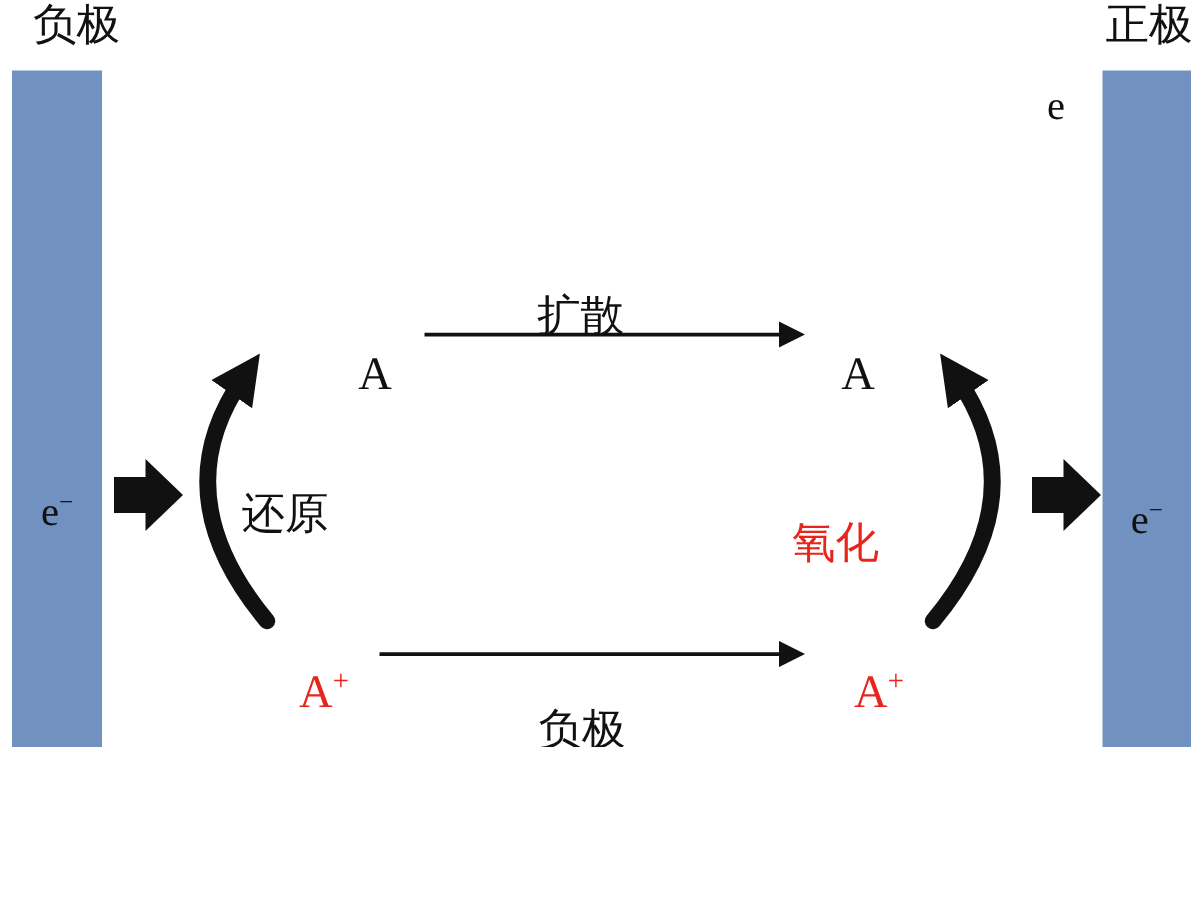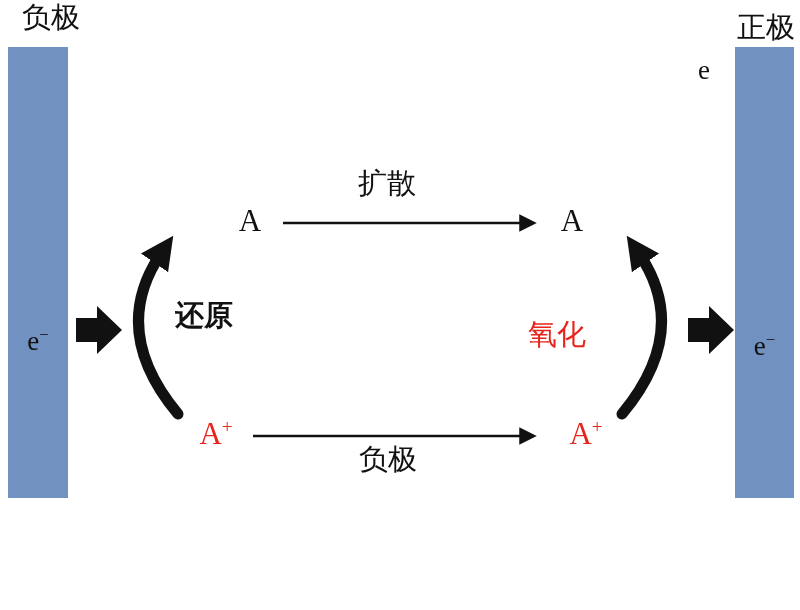--- a/index.html
+++ b/index.html
@@ -24,21 +24,21 @@
   }
   .electrode.left  { left: 8px;  top: 47px; width: 60px; height: 557px; }
   .electrode.right { left: 735px; top: 47px; width: 59px; height: 554px; }
   .lbl {
     position: absolute;
     white-space: nowrap;
     line-height: 1.1;
   }
   .cn { font-family: "Liberation Sans", sans-serif; font-size: 29px; }
   .sp { font-family: "Liberation Serif", serif; font-size: 31px; }
-  .center-x { transform: translateX(-50%); }
+  .center-x { transform: translateX(-50%); margin-top: 28px; }
   .red { color: var(--species_red, #e8251d); }
   sup { font-size: 0.62em; }
   .electron {
     font-family: "Liberation Serif", serif;
     font-size: 27px;
     text-align: center;
   }
   .electron.in-left  { left: 8px;  width: 60px; top: 326px; }
   .electron.in-right { left: 735px; width: 59px; top: 331px; }
 </style>
@@ -67,21 +67,21 @@
     <path d="M 178 414 Q 108 330 162 252" fill="none" stroke="#111111" stroke-width="11" stroke-linecap="round" marker-end="url(#mBig)"></path>
 
     <path d="M 622 414 Q 692 330 638 252" fill="none" stroke="#111111" stroke-width="11" stroke-linecap="round" marker-end="url(#mBig)"></path>
 
     <path d="M 283 223 L 528 223" fill="none" stroke="#111111" stroke-width="2.5" marker-end="url(#mSmall)"></path>
 
     <path d="M 253 436 L 528 436" fill="none" stroke="#111111" stroke-width="2.5" marker-end="url(#mSmall)"></path>
   </svg>
 
   <div class="lbl cn" style="left:22px; top:2px;">负极</div>
-  <div class="lbl cn" style="left:737px; top:2px;margin-top:10px;">正极</div>
+  <div class="lbl cn" style="left:737px; top:2px;">正极</div>
 
   <div class="lbl electron" style="left:698px; top:56px;">e</div>
 
   <div class="lbl electron in-left">
     <span>e</span><sup>−</sup>
   </div>
   <div class="lbl electron in-right">
     <span>e</span><sup>−</sup>
   </div>
 
@@ -90,16 +90,16 @@
 
   <div class="lbl sp red center-x" style="left:216px; top:416px;">
     <span>A</span><sup>+</sup>
   </div>
   <div class="lbl sp red center-x" style="left:586px; top:416px;">
     <span>A</span><sup>+</sup>
   </div>
 
   <div class="lbl cn center-x" style="left:387px; top:168px;">扩散</div>
   <div class="lbl cn center-x" style="left:388px; top:444px;">负极</div>
-  <div class="lbl cn center-x" style="left:204px; top:300px;font-weight:bold;">还原</div>
+  <div class="lbl cn center-x" style="left:190px; top:300px;">还原</div>
   <div class="lbl cn red center-x" style="left:557px; top:319px;">氧化</div>
 
 </div>
 
 </body></html>

